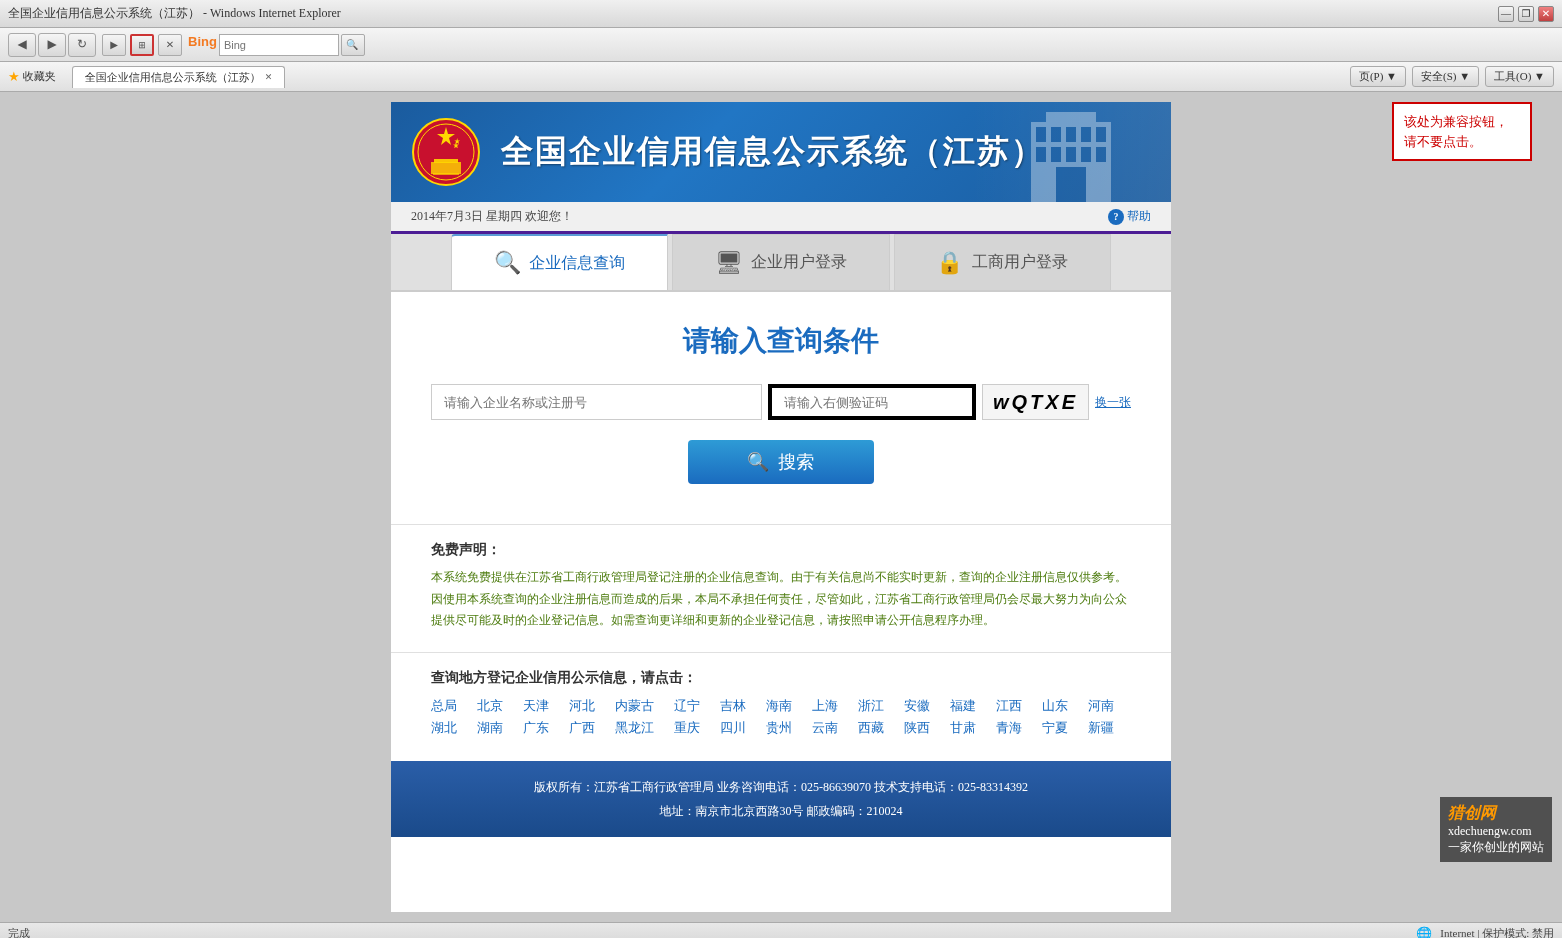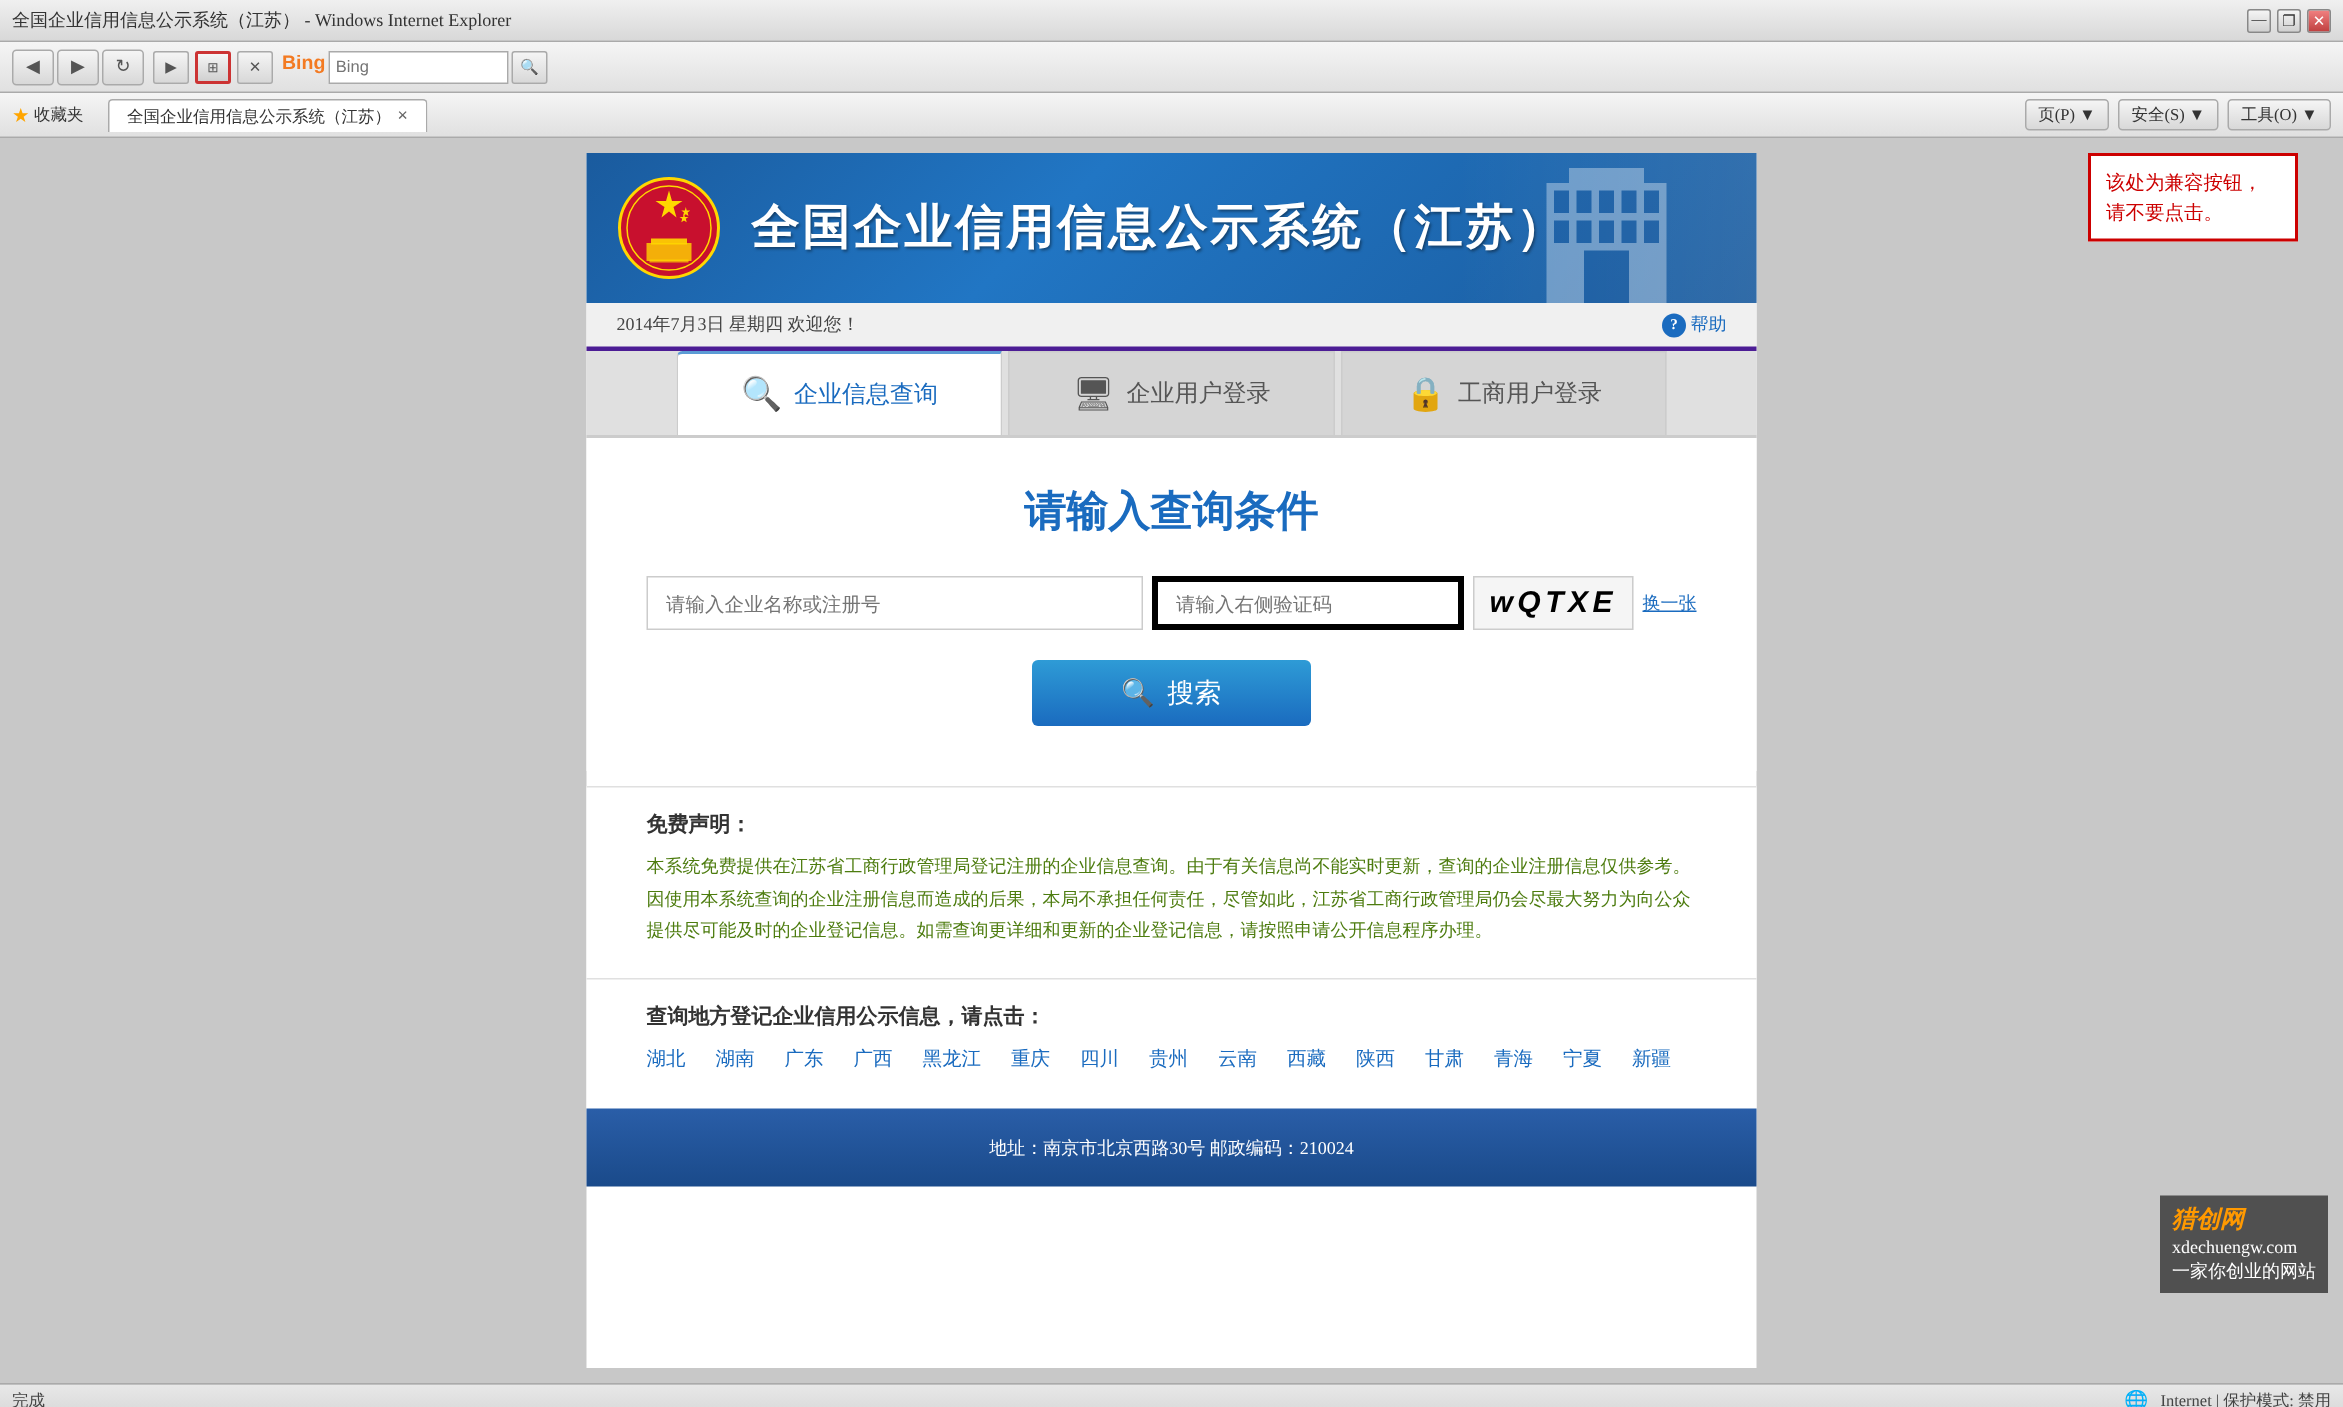--- a/index.html
+++ b/index.html
@@ -232,20 +232,37 @@
     <div class="disclaimer-section">
       <div class="disclaimer-title">免费声明：</div>
       <div class="disclaimer-text">
         <span>本系统免费提供在江苏省工商行政管理局登记注册的企业信息查询。由于有关信息尚不能实时更新，查询的企业注册信息仅供参考。因使用本系统查询的企业注册信息而造成的后果，本局不承担任何责任，尽管如此，江苏省工商行政管理局仍会尽最大努力为向公众提供尽可能及时的企业登记信息。如需查询更详细和更新的企业登记信息，请按照申请公开信息程序办理。</span>
       </div>
     </div>
 
     <div class="regional-section">
       <div class="regional-title">查询地方登记企业信用公示信息，请点击：</div>
       <div class="regional-links">
+        <div class="regional-row" id="row1">
+            <a class="region-link" href="#">总局</a>
+            <a class="region-link" href="#">北京</a>
+            <a class="region-link" href="#">天津</a>
+            <a class="region-link" href="#">河北</a>
+            <a class="region-link" href="#">内蒙古</a>
+            <a class="region-link" href="#">辽宁</a>
+            <a class="region-link" href="#">吉林</a>
+            <a class="region-link" href="#">海南</a>
+            <a class="region-link" href="#">上海</a>
+            <a class="region-link" href="#">浙江</a>
+            <a class="region-link" href="#">安徽</a>
+            <a class="region-link" href="#">福建</a>
+            <a class="region-link" href="#">江西</a>
+            <a class="region-link" href="#">山东</a>
+            <a class="region-link" href="#">河南</a>
+          </div>
         <div class="regional-row" id="row2">
             <a class="region-link" href="#">湖北</a>
             <a class="region-link" href="#">湖南</a>
             <a class="region-link" href="#">广东</a>
             <a class="region-link" href="#">广西</a>
             <a class="region-link" href="#">黑龙江</a>
             <a class="region-link" href="#">重庆</a>
             <a class="region-link" href="#">四川</a>
             <a class="region-link" href="#">贵州</a>
             <a class="region-link" href="#">云南</a>
@@ -253,20 +270,21 @@
             <a class="region-link" href="#">陕西</a>
             <a class="region-link" href="#">甘肃</a>
             <a class="region-link" href="#">青海</a>
             <a class="region-link" href="#">宁夏</a>
             <a class="region-link" href="#">新疆</a>
           </div>
       </div>
     </div>
 
     <div class="site-footer">
+      <div>版权所有：江苏省工商行政管理局    业务咨询电话：025-86639070    技术支持电话：025-83314392</div>
       <div>地址：南京市北京西路30号    邮政编码：210024</div>
     </div>
 
   </div>
 
   <div class="watermark">
     <div style="font-size:16px;font-weight:bold;color:#ff9900;font-style:italic;">猎创网</div>
     <div>xdechuengw.com</div>
     <div>一家你创业的网站</div>
   </div>

